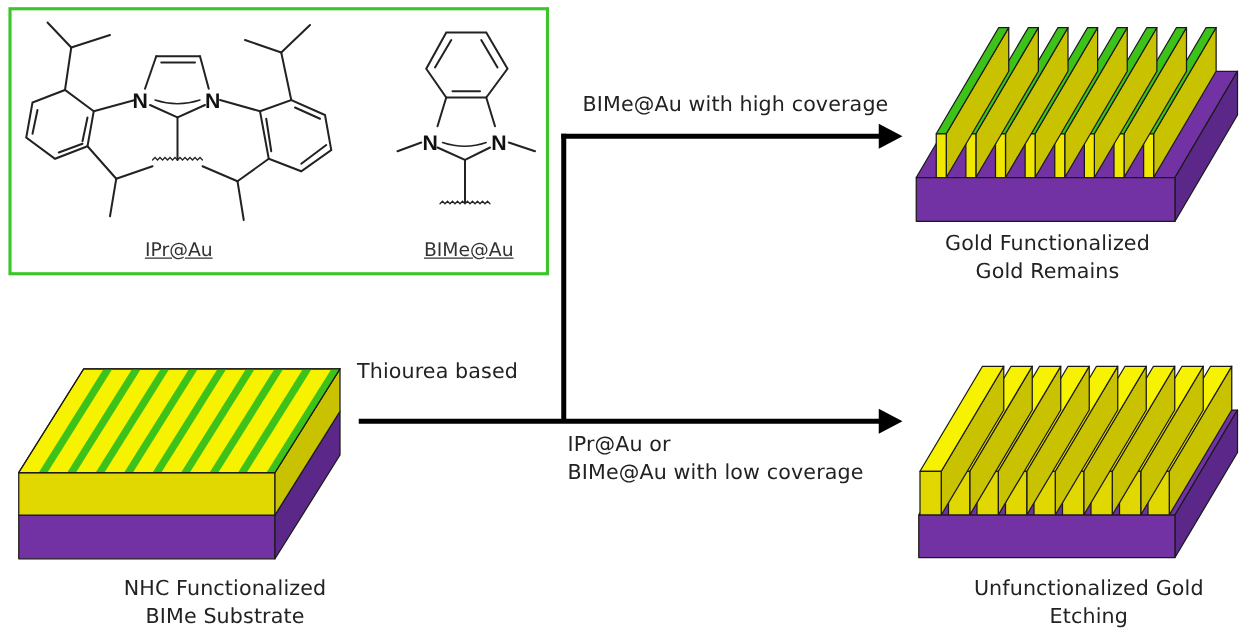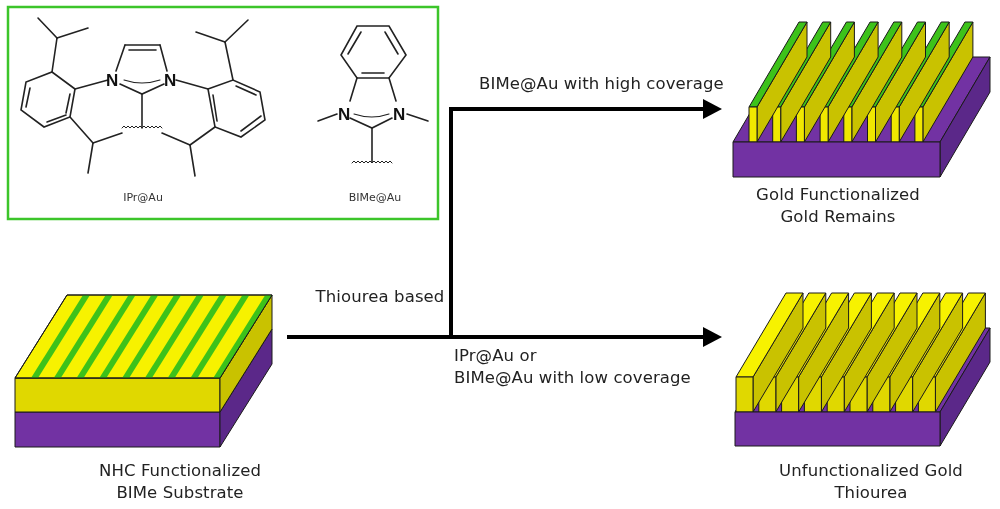--- a/index.html
+++ b/index.html
@@ -1,20 +1,20 @@
 <!DOCTYPE html>
 <html><head>
 <meta charset="utf-8">
 <style>
   html,body{margin:0;padding:0;background:#ffffff;}
   body{width:1000px;height:509px;position:relative;overflow:hidden;font-family:"DejaVu Sans","Liberation Sans",sans-serif;color:#222;}
   #stage{position:absolute;left:0;top:0;width:1000px;height:509px;}
   .lbl{position:absolute;font-size:16.5px;line-height:22px;color:#222;white-space:nowrap;letter-spacing:0.1px;}
   .ctr{text-align:center;transform:translateX(-50%);}
-  .molbl{position:absolute;font-size:11px;color:#333;white-space:nowrap;transform:translateX(-50%);}
+  .molbl{position:absolute;font-size:15px;color:#333;white-space:nowrap;transform:translateX(-50%);text-decoration:underline;}
   .atom{font-family:"Liberation Sans",sans-serif;font-weight:bold;font-size:17px;fill:#111;}
 </style>
 </head>
 <body>
 
 <svg id="stage" width="1000" height="509" viewBox="0 0 1000 509" xmlns="http://www.w3.org/2000/svg">
 
   <rect id="legend-box" x="8" y="7" width="430" height="212" fill="none" stroke="#3cc52a" stroke-width="2.5"></rect>
 
   <g stroke="#222" stroke-width="1.6" fill="none" stroke-linecap="round">
@@ -209,32 +209,32 @@
 </svg>
 
 <div class="molbl" style="left:143px;top:191px;">IPr@Au</div>
 <div class="molbl" style="left:375px;top:191px;">BIMe@Au</div>
 
 <div class="lbl ctr" style="left:144px;top:460px;margin-left:36px;">
   <div>NHC Functionalized</div>
   <div>BIMe Substrate</div>
 </div>
 
-<div class="lbl ctr" style="left:380px;top:286px;">
+<div class="lbl ctr" style="left:350px;top:286px;">
   <div>Thiourea based</div>
 </div>
 
-<div class="lbl" style="left:479px;top:73px;">BIMe@Au with high coverage</div>
+<div class="lbl" style="left:466px;top:73px;">BIMe@Au with high coverage</div>
 
 <div class="lbl" style="left:454px;top:345px;">
   <div>IPr@Au or</div>
   <div>BIMe@Au with low coverage</div>
 </div>
 
 <div class="lbl ctr" style="left:838px;top:184px;">
   <div>Gold Functionalized</div>
   <div>Gold Remains</div>
 </div>
 
 <div class="lbl ctr" style="left:832px;top:460px;margin-left:39px;">
   <div>Unfunctionalized Gold</div>
-  <div>Thiourea</div>
+  <div>Etching</div>
 </div>
 
 </body></html>

